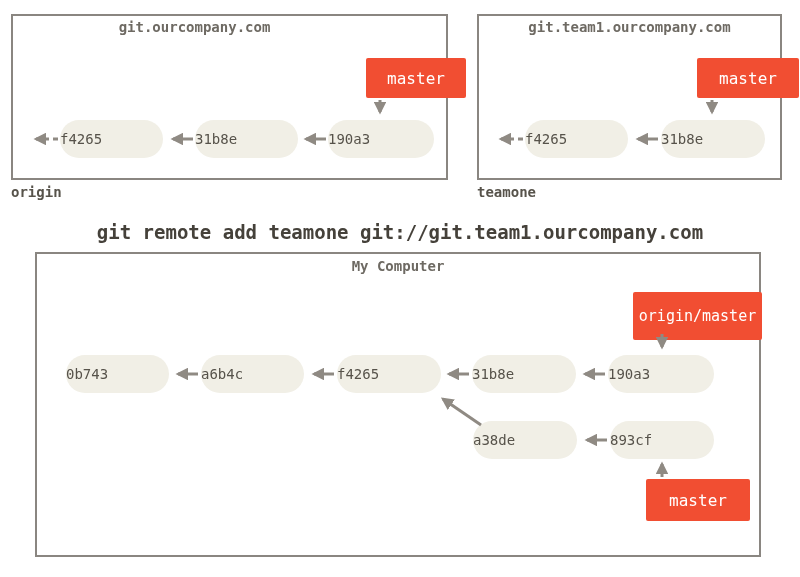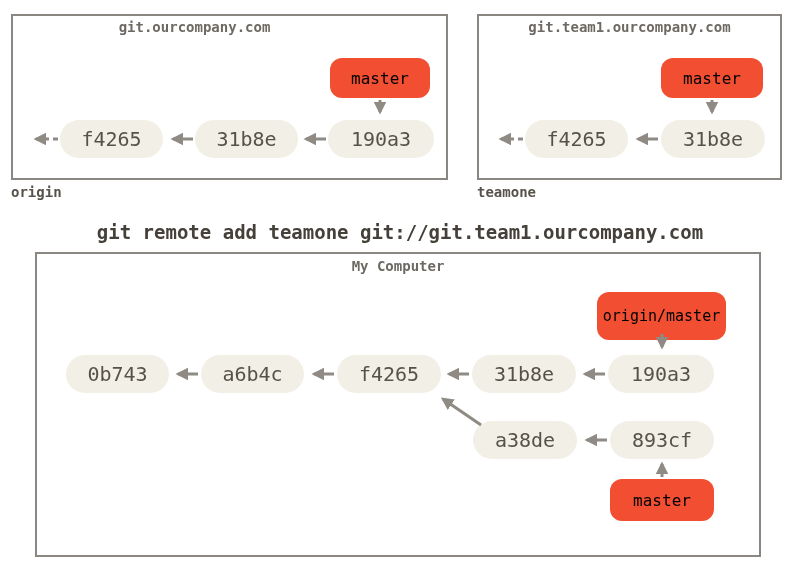--- a/index.html
+++ b/index.html
@@ -8,23 +8,23 @@
     --caption_text:#57534b; --command_text:#45413a; --bg:#ffffff;
   }
   html,body{margin:0;padding:0;}
   body{background:var(--bg);font-family:"DejaVu Sans Mono","Liberation Mono",monospace;}
   .canvas{position:relative;width:800px;height:577px;background:var(--bg);overflow:hidden;}
   .repo-box{position:absolute;border:2px solid var(--border);background:transparent;box-sizing:border-box;}
   .box-title{position:absolute;text-align:center;font-size:14px;font-weight:bold;color:var(--title_text);letter-spacing:0px;}
   .box-caption{position:absolute;text-align:left;font-size:14px;font-weight:bold;color:var(--caption_text);}
   .command-line{position:absolute;left:0;top:221px;width:800px;text-align:center;font-size:19px;font-weight:bold;color:var(--command_text);}
   .node{position:absolute;height:38px;border-radius:19px;background:var(--node_fill);
-        color:var(--node_text);font-size:20px;line-height:38px;text-align:center;}
-  .branch{position:absolute;background:var(--red);color:#000000;border-radius:12px;
-          display:flex;align-items:center;justify-content:center;font-size:16px;}
+        color:var(--node_text);font-size:14px;line-height:38px;}
+  .branch{position:absolute;background:var(--red);color:#ffffff;border-radius:2px;
+          display:flex;align-items:center;justify-content:center;font-size:16px;margin-left:36px;}
   .branch.small{font-size:15px;}
   svg.arrows{position:absolute;left:0;top:0;pointer-events:none;}
   .arrow{stroke:var(--arrow);stroke-width:3;fill:none;}
   .arrow.dashed{stroke-dasharray:5 4;}
 </style>
 </head>
 <body>
 
 <div class="canvas">
 

